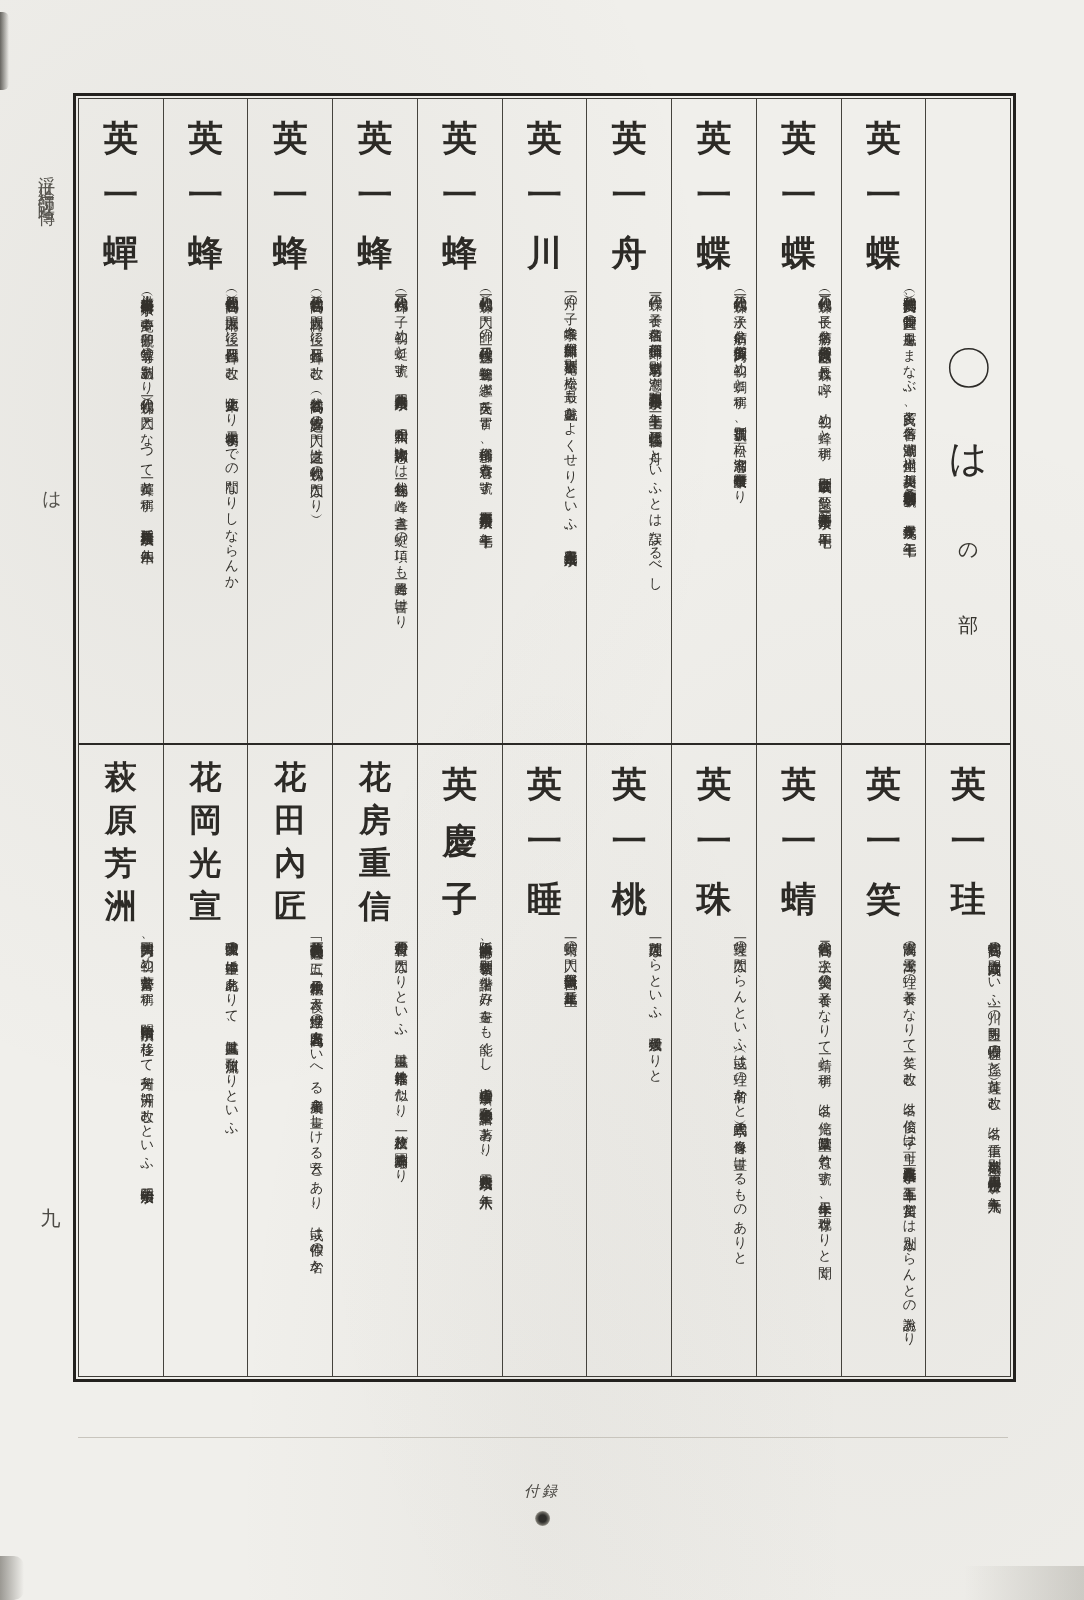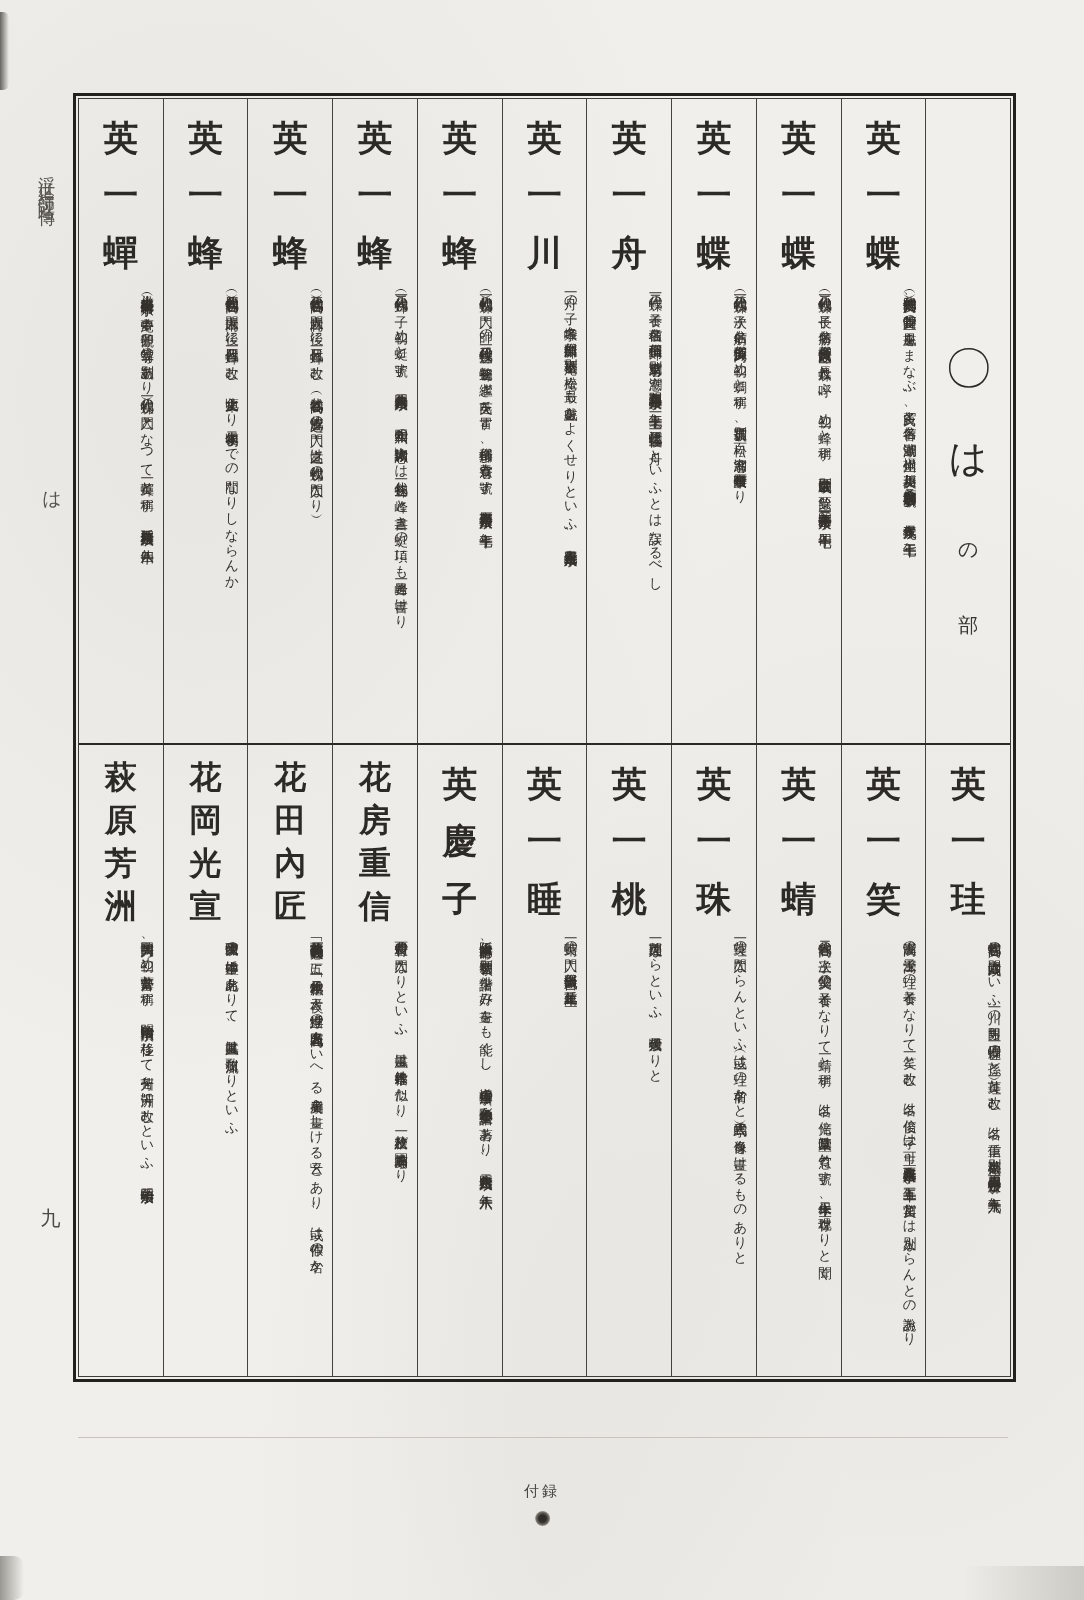--- a/index.html
+++ b/index.html
@@ -51,21 +51,21 @@
   .entry-header span{font-size:35px;line-height:1;font-weight:600;color:#2c2a26;}
   .entry-header.n4 span{font-size:32px;}
   .entry-body{
     flex:1 1 auto;overflow:hidden;
     writing-mode:vertical-rl;text-orientation:upright;
     font-size:13.5px;line-height:1.48;letter-spacing:0.5px;
     color:#34322d;padding:4px 6px 6px 4px;box-sizing:border-box;
   }
   
   .footer-rule{position:absolute;left:78px;top:1437px;width:930px;height:1px;background:#c8c5bd;}
-  .footer-label{position:absolute;left:50%;top:1482px;transform:translateX(-50%);font-size:15px;letter-spacing:3px;color:#4a4843;}
+  .footer-label{position:absolute;left:50%;top:1482px;transform:translateX(-50%);font-size:15px;letter-spacing:3px;color:#4a4843;font-style:italic;}
   .footer-bullet{
     position:absolute;left:50%;top:1511px;transform:translateX(-46%);
     width:15px;height:15px;border-radius:50%;
     background:radial-gradient(circle,#2e2d2a 34%,#6b6962 58%,#b3b0a7 76%,transparent 82%);
   }
 </style>
 </head>
 <body>
 
 <div class="artifact art-topleft"></div>

